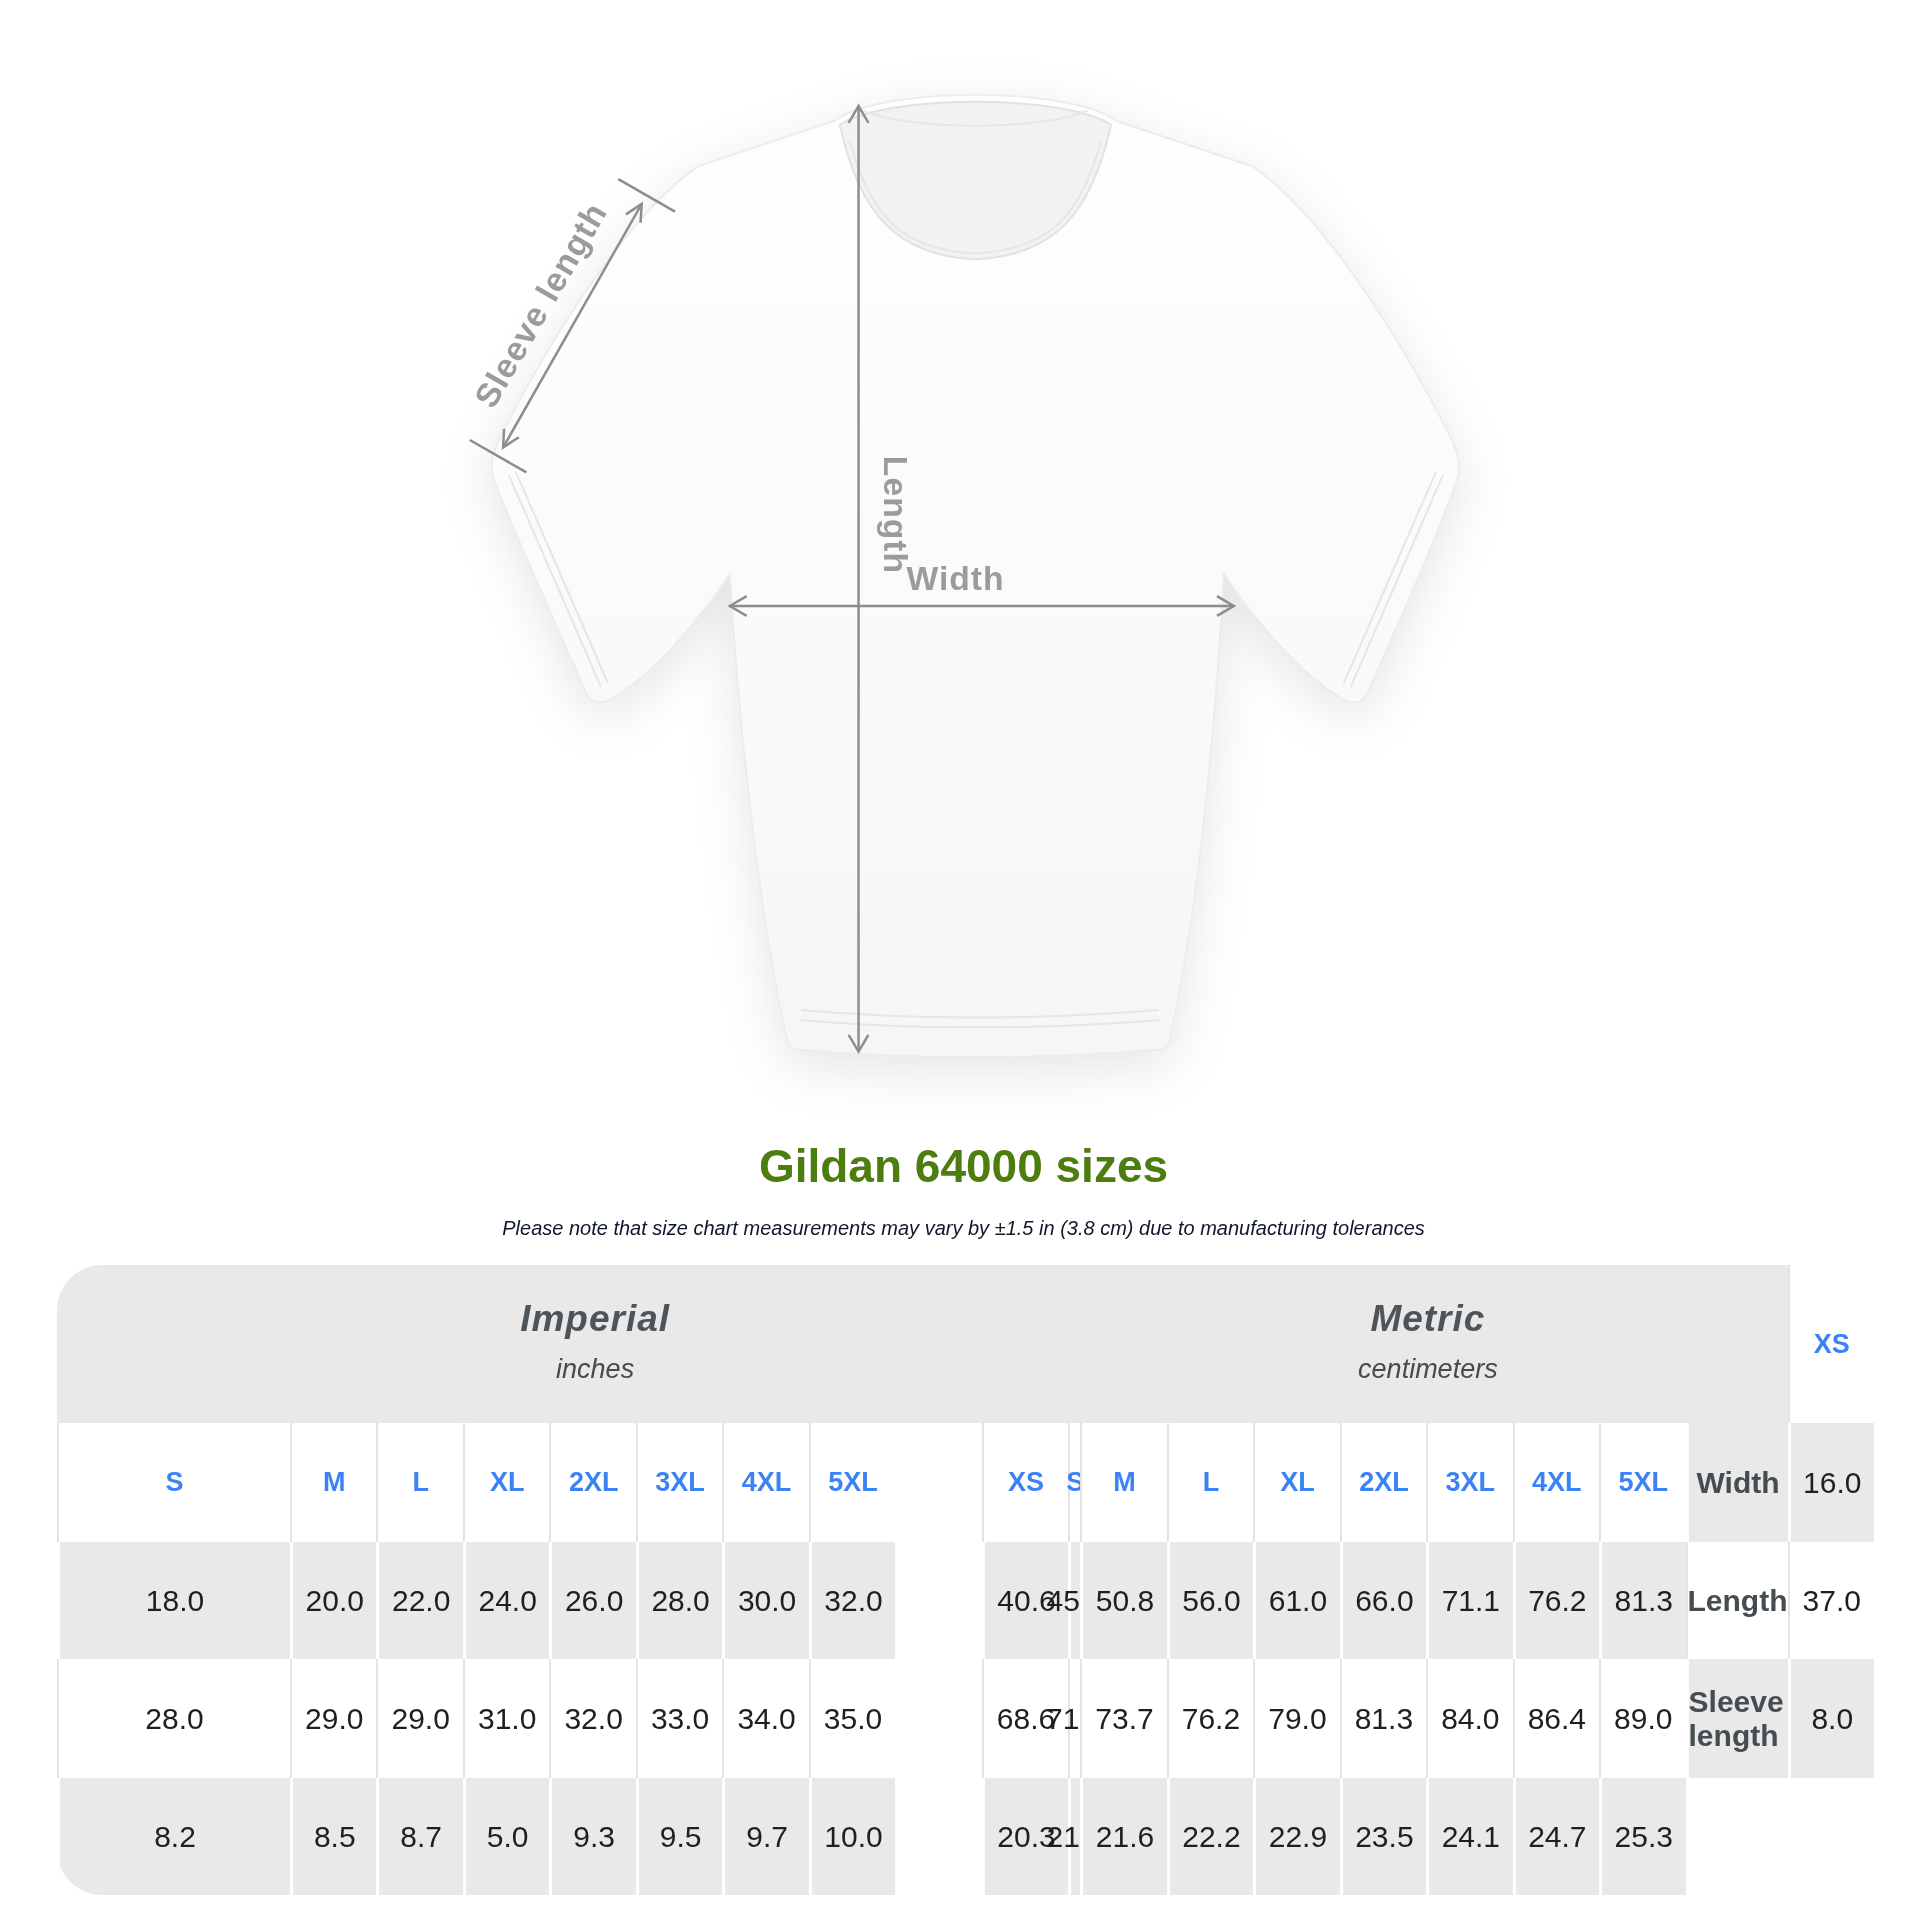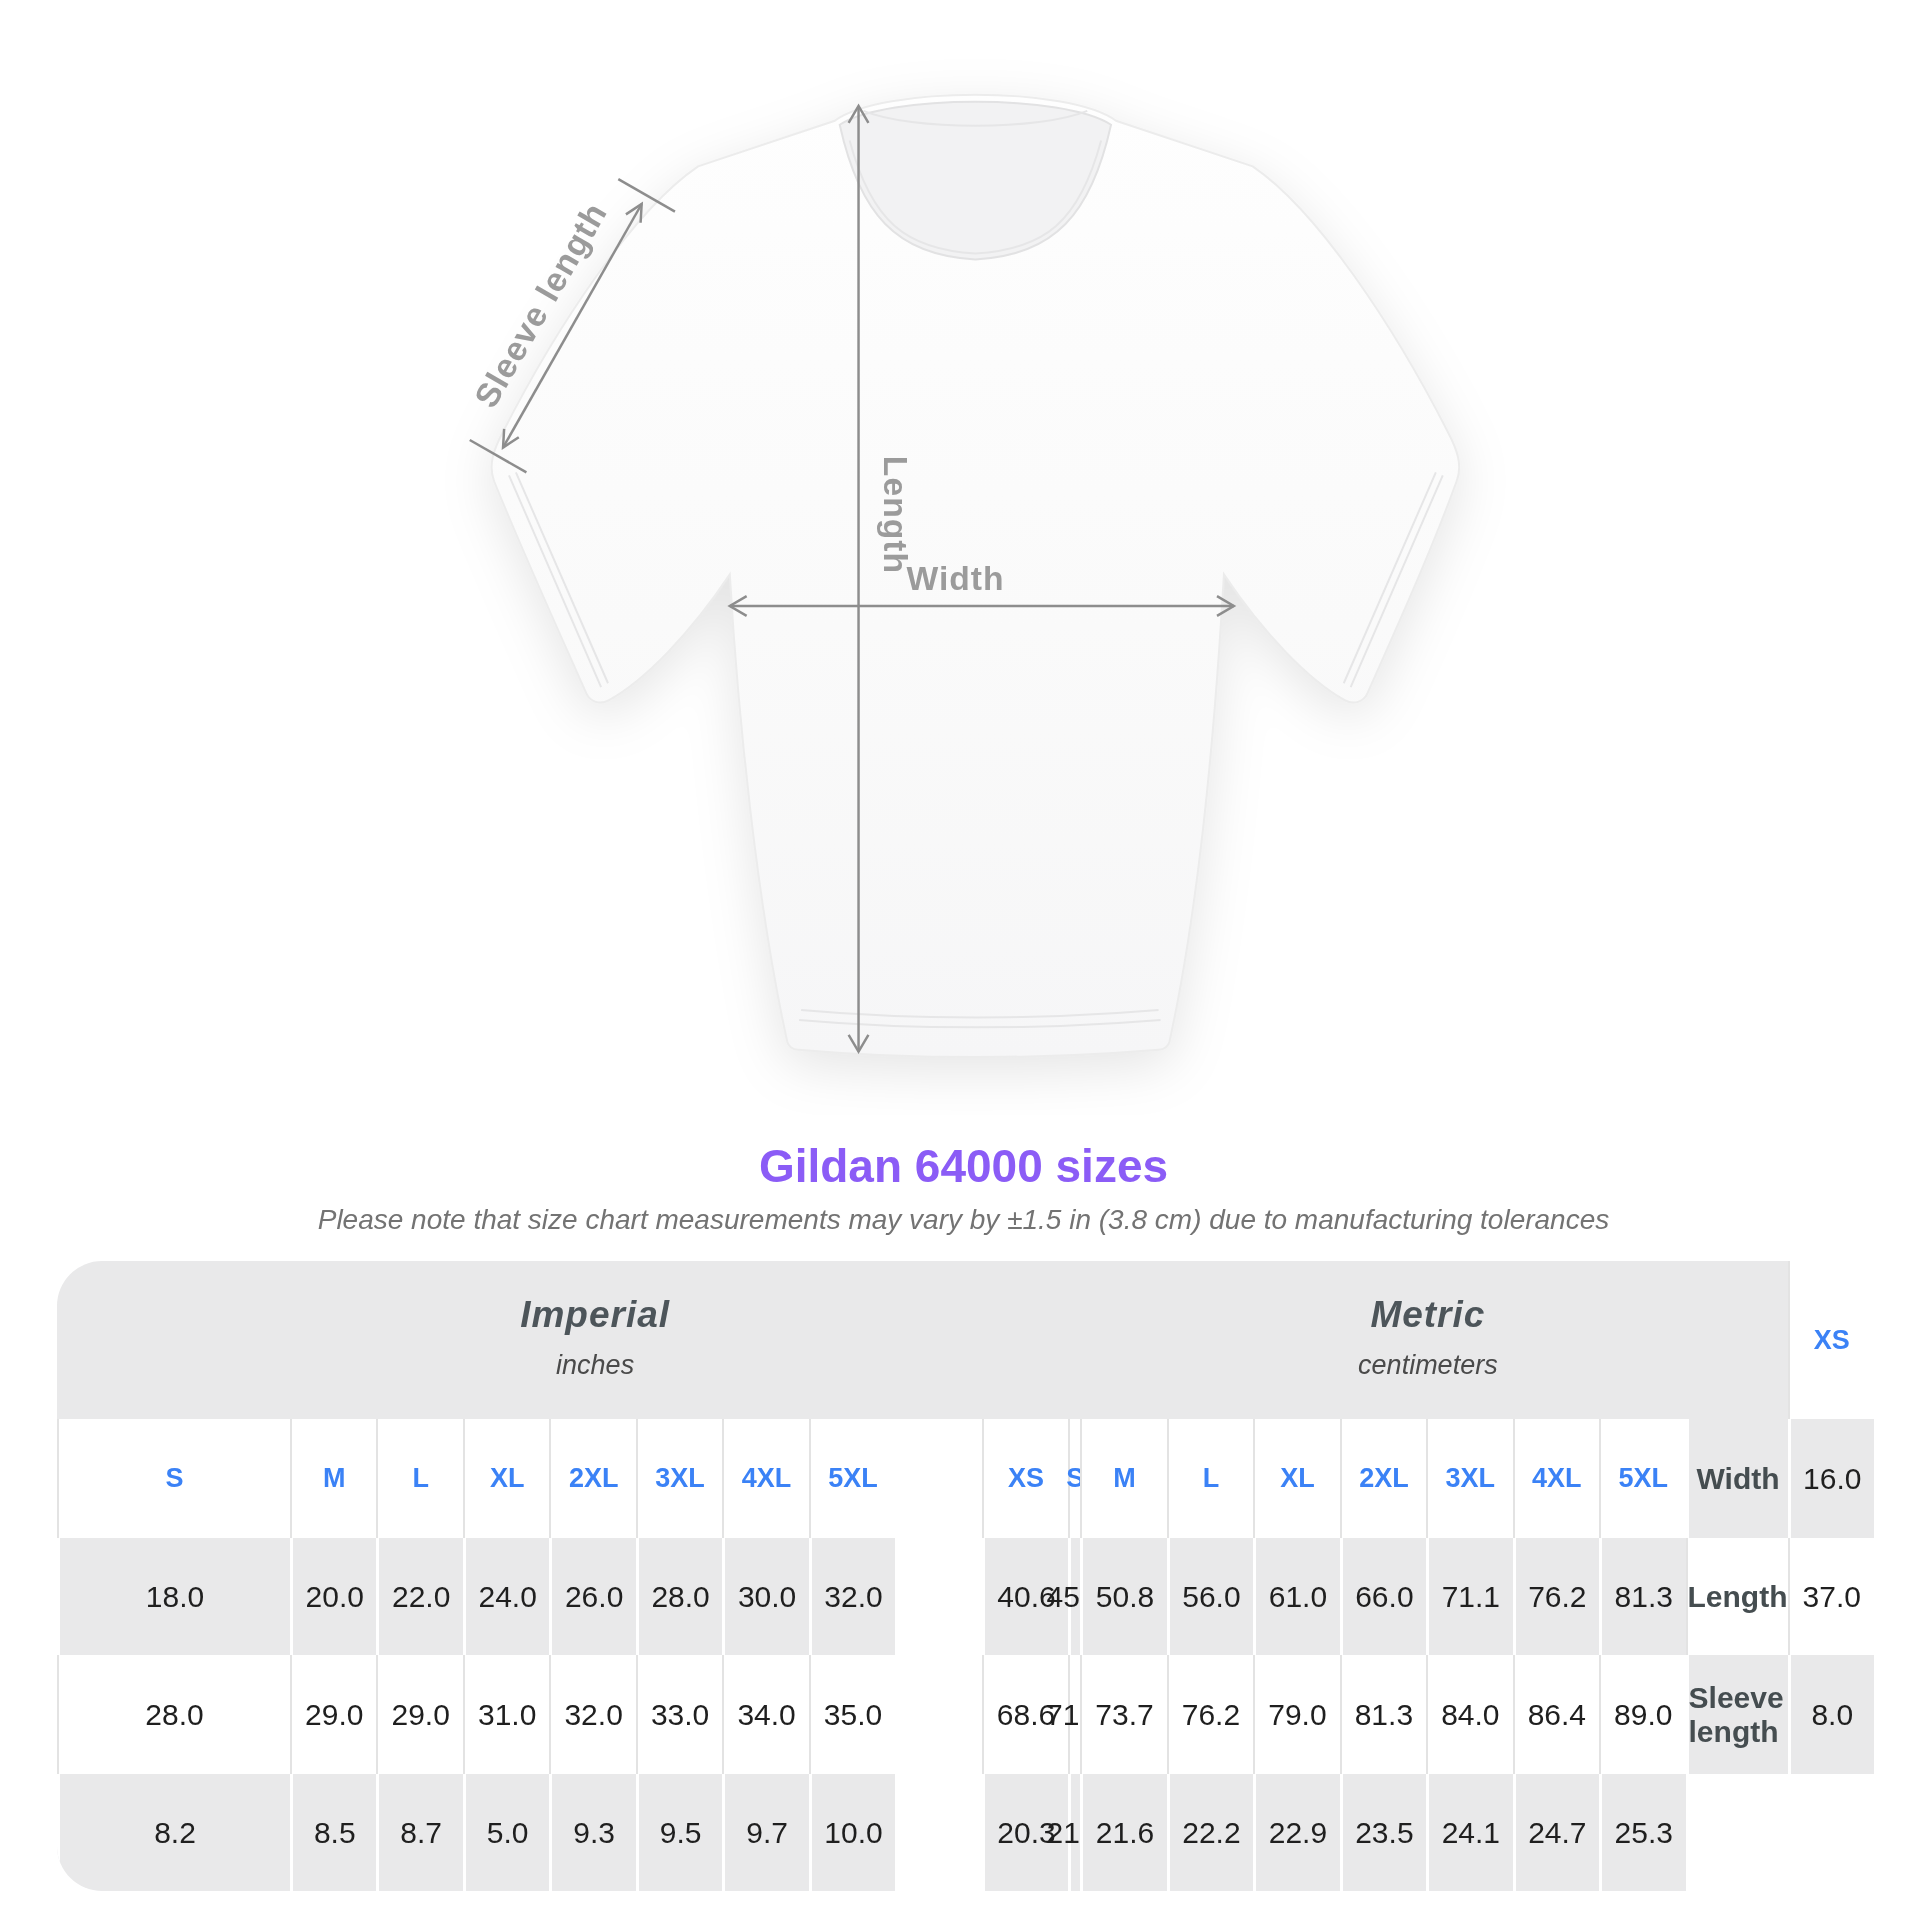--- a/index.html
+++ b/index.html
@@ -9,22 +9,22 @@
   .figure{position:relative;width:1927px;height:1115px;}
   .figure svg{display:block;}
   .shirt-body{fill:url(#shirtGrad);stroke:#ececec;stroke-width:2;}
   .shirt-shadow{filter:drop-shadow(0 14px 26px rgba(0,0,0,0.10));}
   .collar-opening{fill:#f2f2f3;stroke:#e2e2e3;stroke-width:2;}
   .stitch{fill:none;stroke:#e6e6e7;stroke-width:2;}
   .dim{stroke:#8d8d8d;stroke-width:2.5;fill:none;}
   .dim-label{fill:#9b9b9b;font-weight:bold;font-size:34px;letter-spacing:1px;}
 
   
-  .title{margin-top:26px;text-align:center;font-size:46px;font-weight:bold;color:#8b5cf6;line-height:50px;}
-  .subtitle{margin-top:13px;text-align:center;font-style:italic;font-size:28px;color:#737373;}
+  .title{margin-top:26px;text-align:center;font-size:46px;font-weight:bold;color:#4d7c0f;line-height:50px;}
+  .subtitle{margin-top:26px;text-align:center;font-style:italic;font-size:20px;color:#0f172a;}
 
   
   .size-table{
     margin:25px 0 0 57px;width:1817px;
     display:grid;
     grid-template-columns:233px repeat(9,1fr) 12px repeat(9,1fr);
     grid-template-rows:158px 119px 117px 119px 117px;
     border-radius:45px;overflow:hidden;background:#ffffff;
   }
   .band{background:#e9e9ea;display:flex;flex-direction:column;align-items:center;justify-content:center;padding-bottom:16px;}

